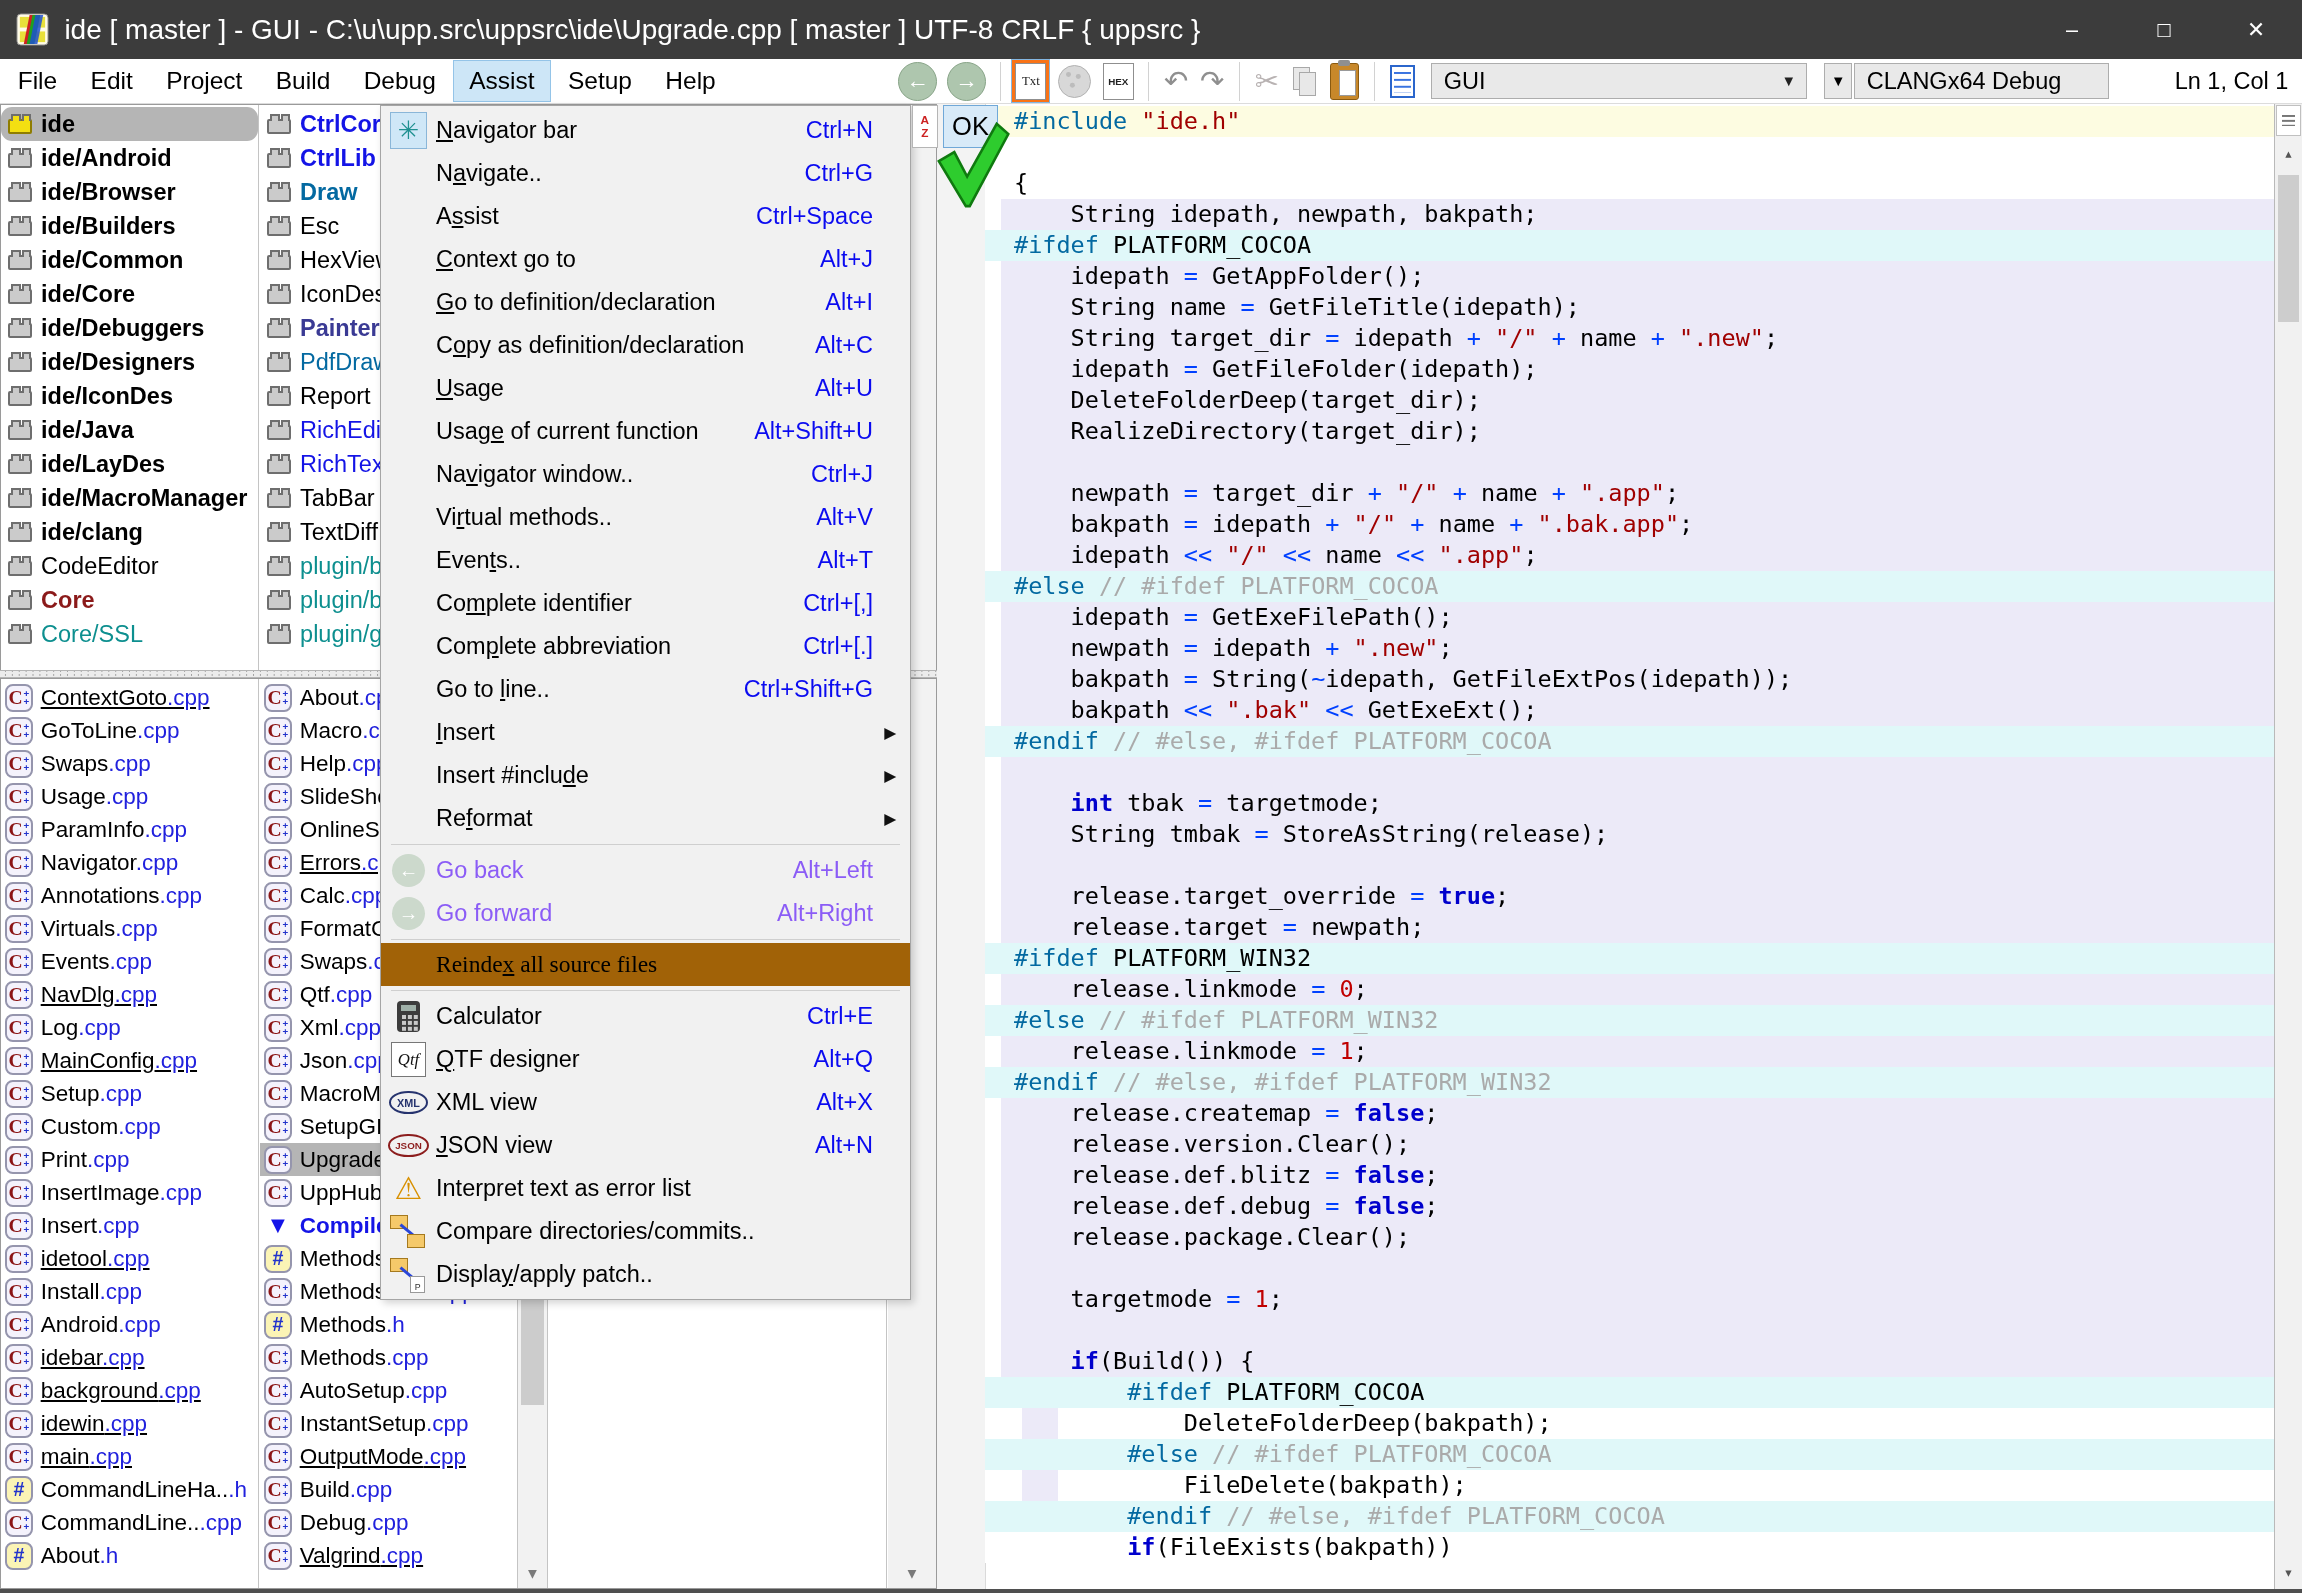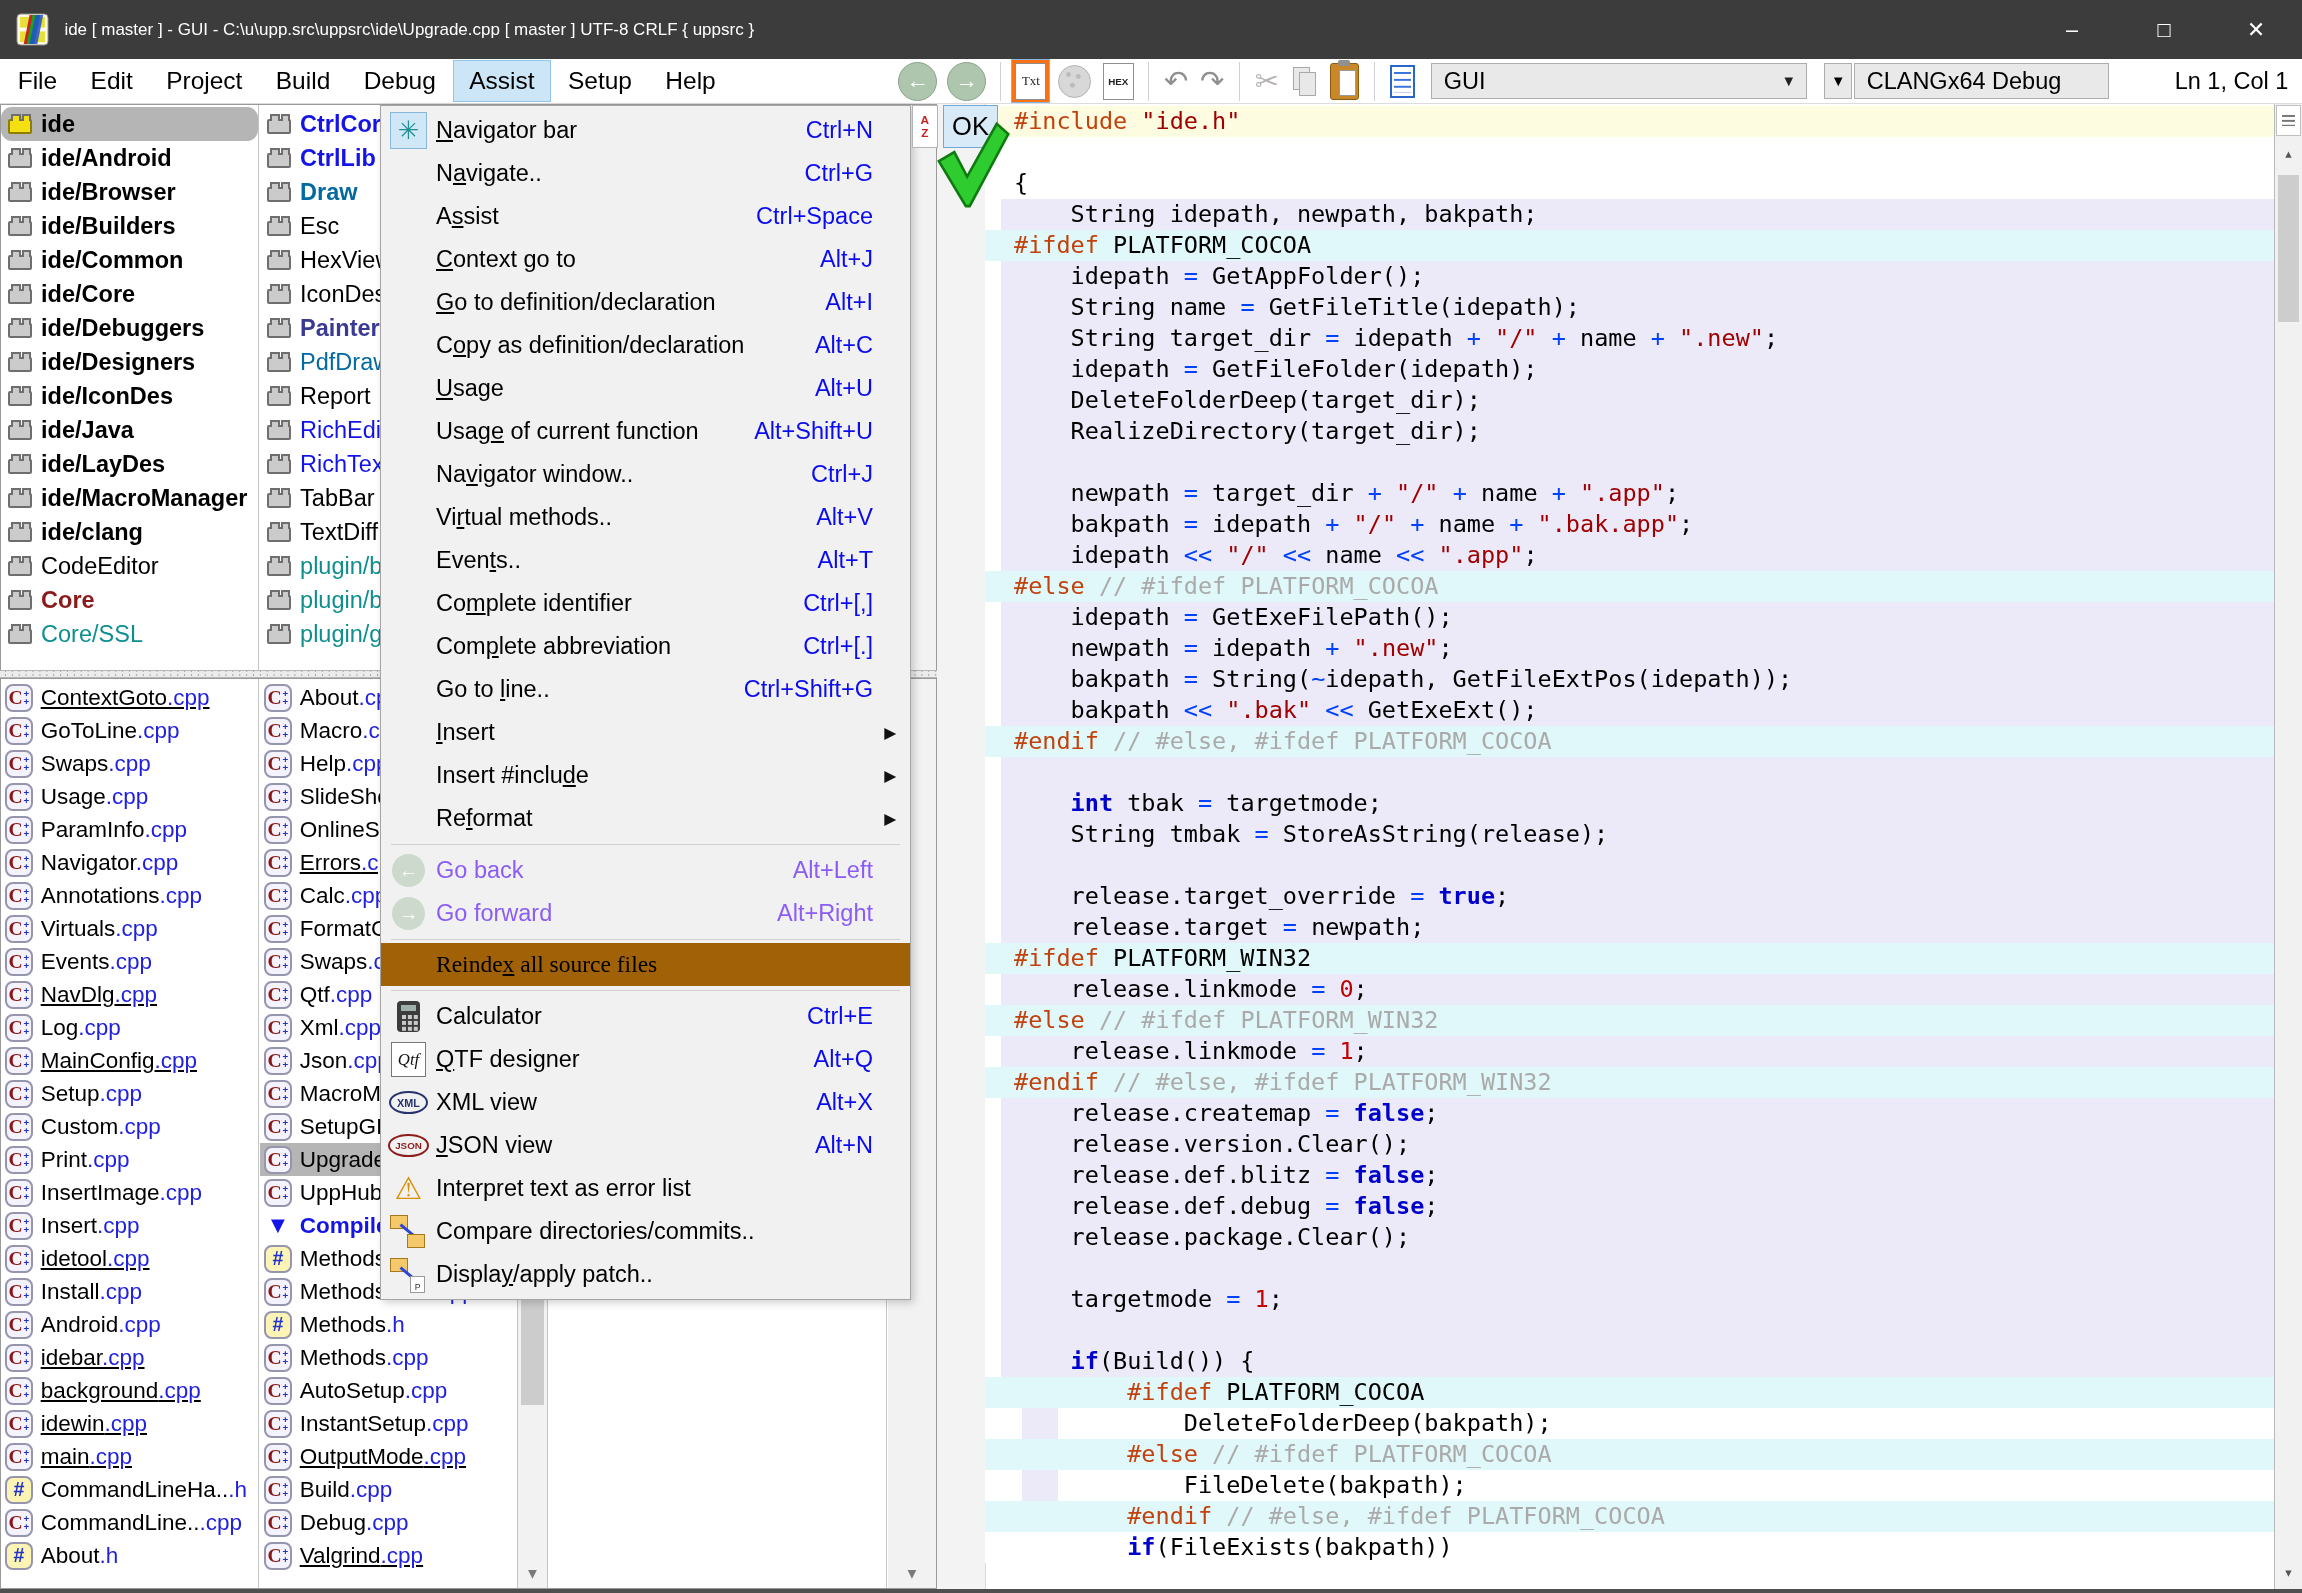--- a/index.html
+++ b/index.html
@@ -2,21 +2,21 @@
 <html><head>
 <meta charset="utf-8">
 <style>
   html,body{margin:0;padding:0;}
   body{width:2302px;height:1594px;position:relative;overflow:hidden;background:#fff;
        font-family:"Liberation Sans",sans-serif;color:#000;}
   
   .titlebar{position:absolute;left:0;top:0;width:2302px;height:59px;background:#3c3c3c;
             display:flex;align-items:center;}
   .app-icon{margin-left:15.7px;width:33px;height:33px;flex:0 0 33px;}
-  .title-text{color:#fff;font-size:17px;margin-left:15.7px;white-space:nowrap;}
+  .title-text{color:#fff;font-size:28px;margin-left:15.7px;white-space:nowrap;}
   .winbtns{margin-left:auto;display:flex;}
   .winbtn{width:92px;height:59px;display:flex;align-items:center;justify-content:center;
           color:#fff;font-size:21.6px;}
   
   .menurow{position:absolute;left:0;top:59px;width:2302px;height:45px;background:#fff;
            border-bottom:1px solid #dcdcdc;display:flex;align-items:center;font-size:24.5px;box-sizing:border-box;}
   .mb-item{padding:5.9px 15.7px;margin-left:2px;white-space:nowrap;}
   .mb-item.active{background:#cde6f7;outline:1px solid #94c4e8;}
   .tb-gap{width:162px;}
   .tb-sep{width:1px;height:39px;background:#d2d2d2;margin:0 8.8px;flex:0 0 1px;}
@@ -94,21 +94,21 @@
         background-image:radial-gradient(#a2a2a2 1px,transparent 1.2px);background-size:6.9px 3.9px;background-position:2px 2px;}
   
   #editor{position:absolute;left:937px;top:104px;width:1337px;height:1485px;background:#fff;overflow:hidden;}
   #gutter{position:absolute;left:0;top:0;width:48px;bottom:0;background:#f3f3f3;border-right:1px solid #dadada;}
   #code{position:absolute;left:48px;top:2px;right:0;bottom:0;}
   .cl{height:31px;line-height:31px;font-family:"DejaVu Sans Mono",monospace;font-size:23.5px;
       white-space:pre;padding-left:29px;position:relative;}
   .bgY{background:#FDFCE1;} .bgC{background:#E0F8F9;} .bgW{background:#fff;}
   .bgL{background:linear-gradient(90deg,#fff 15.7px,#ECEAF8 15.7px);}
   .bgS{background:linear-gradient(90deg,#fff 37px,#ECEAF8 37px,#ECEAF8 73px,#fff 73px);}
-  .tk{color:#000;} .tp{color:#c2410c;} .ts{color:#a00000;} .to{color:#0040ff;}
+  .tk{color:#000;} .tp{color:#0369a1;} .ts{color:#a00000;} .to{color:#0040ff;}
   .tc{color:#aaaaaa;} .tkw{color:#0000cc;font-weight:bold;} .tn{color:#c00000;}
   .fold{position:absolute;left:-41px;top:7.8px;width:14.7px;height:14.7px;border:2px solid #2f9494;
         background:#d7efef;box-sizing:border-box;}
   #ok-box{position:absolute;left:943px;top:105px;width:55px;height:43px;background:#d8eaf8;
         border:1px solid #70a8d8;display:flex;align-items:center;justify-content:center;
         font-size:25.5px;z-index:44;box-sizing:border-box;}
   #check{position:absolute;left:931px;top:120px;z-index:45;}
   
   #vscroll{position:absolute;left:2274px;top:104px;width:28px;height:1485px;background:#f1f1f1;
         border-left:1px solid #b9b9b9;box-sizing:border-box;}

